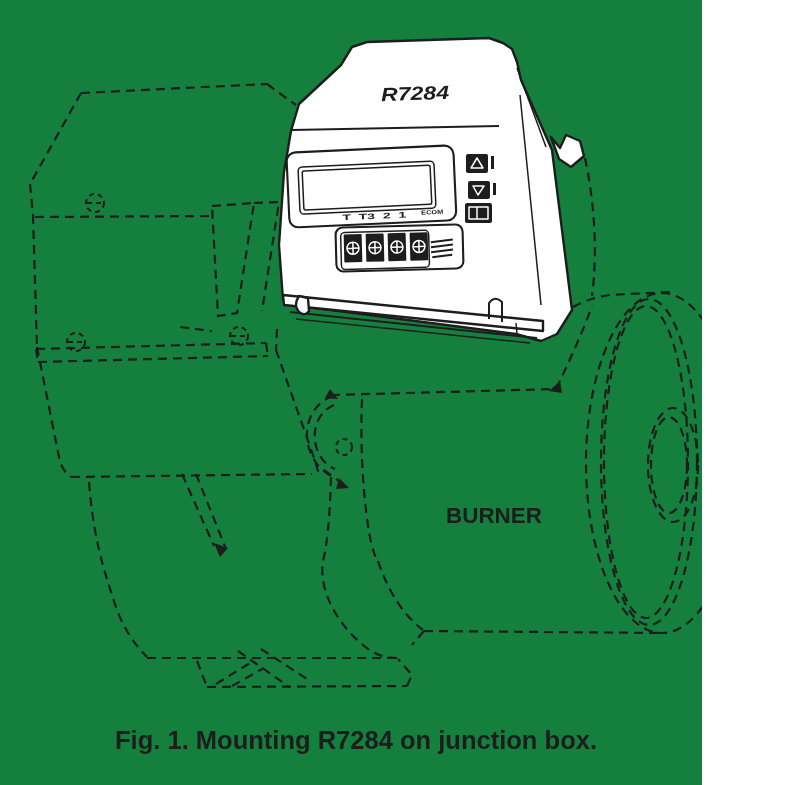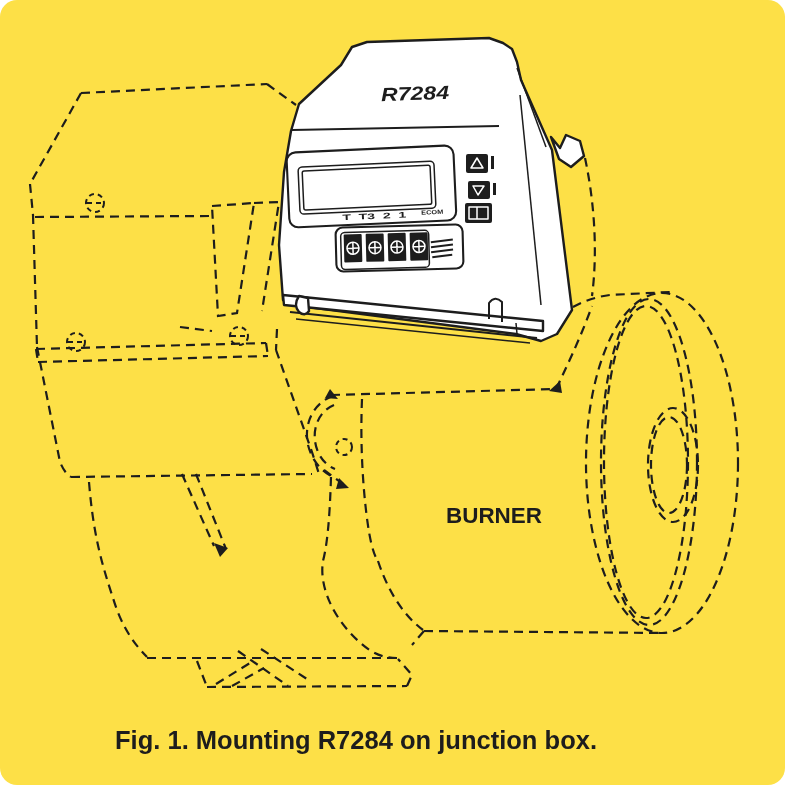--- a/index.html
+++ b/index.html
@@ -1,17 +1,17 @@
 <!DOCTYPE html>
 <html><head>
 <meta charset="utf-8">
 <style>
   html,body{margin:0;padding:0;background:#ffffff;}
-  .page{width:785px;height:785px;background:#fde047;position:relative;overflow:hidden;
-        font-family:"Liberation Sans","DejaVu Sans",sans-serif;border-radius:17px;}
+  .page{width:702px;height:785px;background:#15803d;position:relative;overflow:hidden;
+        font-family:"Liberation Sans","DejaVu Sans",sans-serif;}
   svg{display:block;}
   svg text{fill:#1d1d1d;font-family:"Liberation Sans","DejaVu Sans",sans-serif;}
   .d  {fill:none;stroke:#1d1d1d;stroke-width:2.2;stroke-dasharray:9 6;}
   .dt {fill:none;stroke:#1d1d1d;stroke-width:2;stroke-dasharray:5 4;}
   .s2 {fill:none;stroke:#1d1d1d;stroke-width:2;stroke-linejoin:round;}
   .s1 {fill:none;stroke:#1d1d1d;stroke-width:1.5;stroke-linejoin:round;}
   .sw {fill:#ffffff;stroke:#1d1d1d;stroke-width:2.4;stroke-linejoin:round;}
   .sw2{fill:#ffffff;stroke:#1d1d1d;stroke-width:2.1;stroke-linejoin:round;}
   .dk {fill:#1d1d1d;stroke:none;}
   .wl {fill:none;stroke:#ffffff;stroke-width:1.5;stroke-linejoin:round;}

